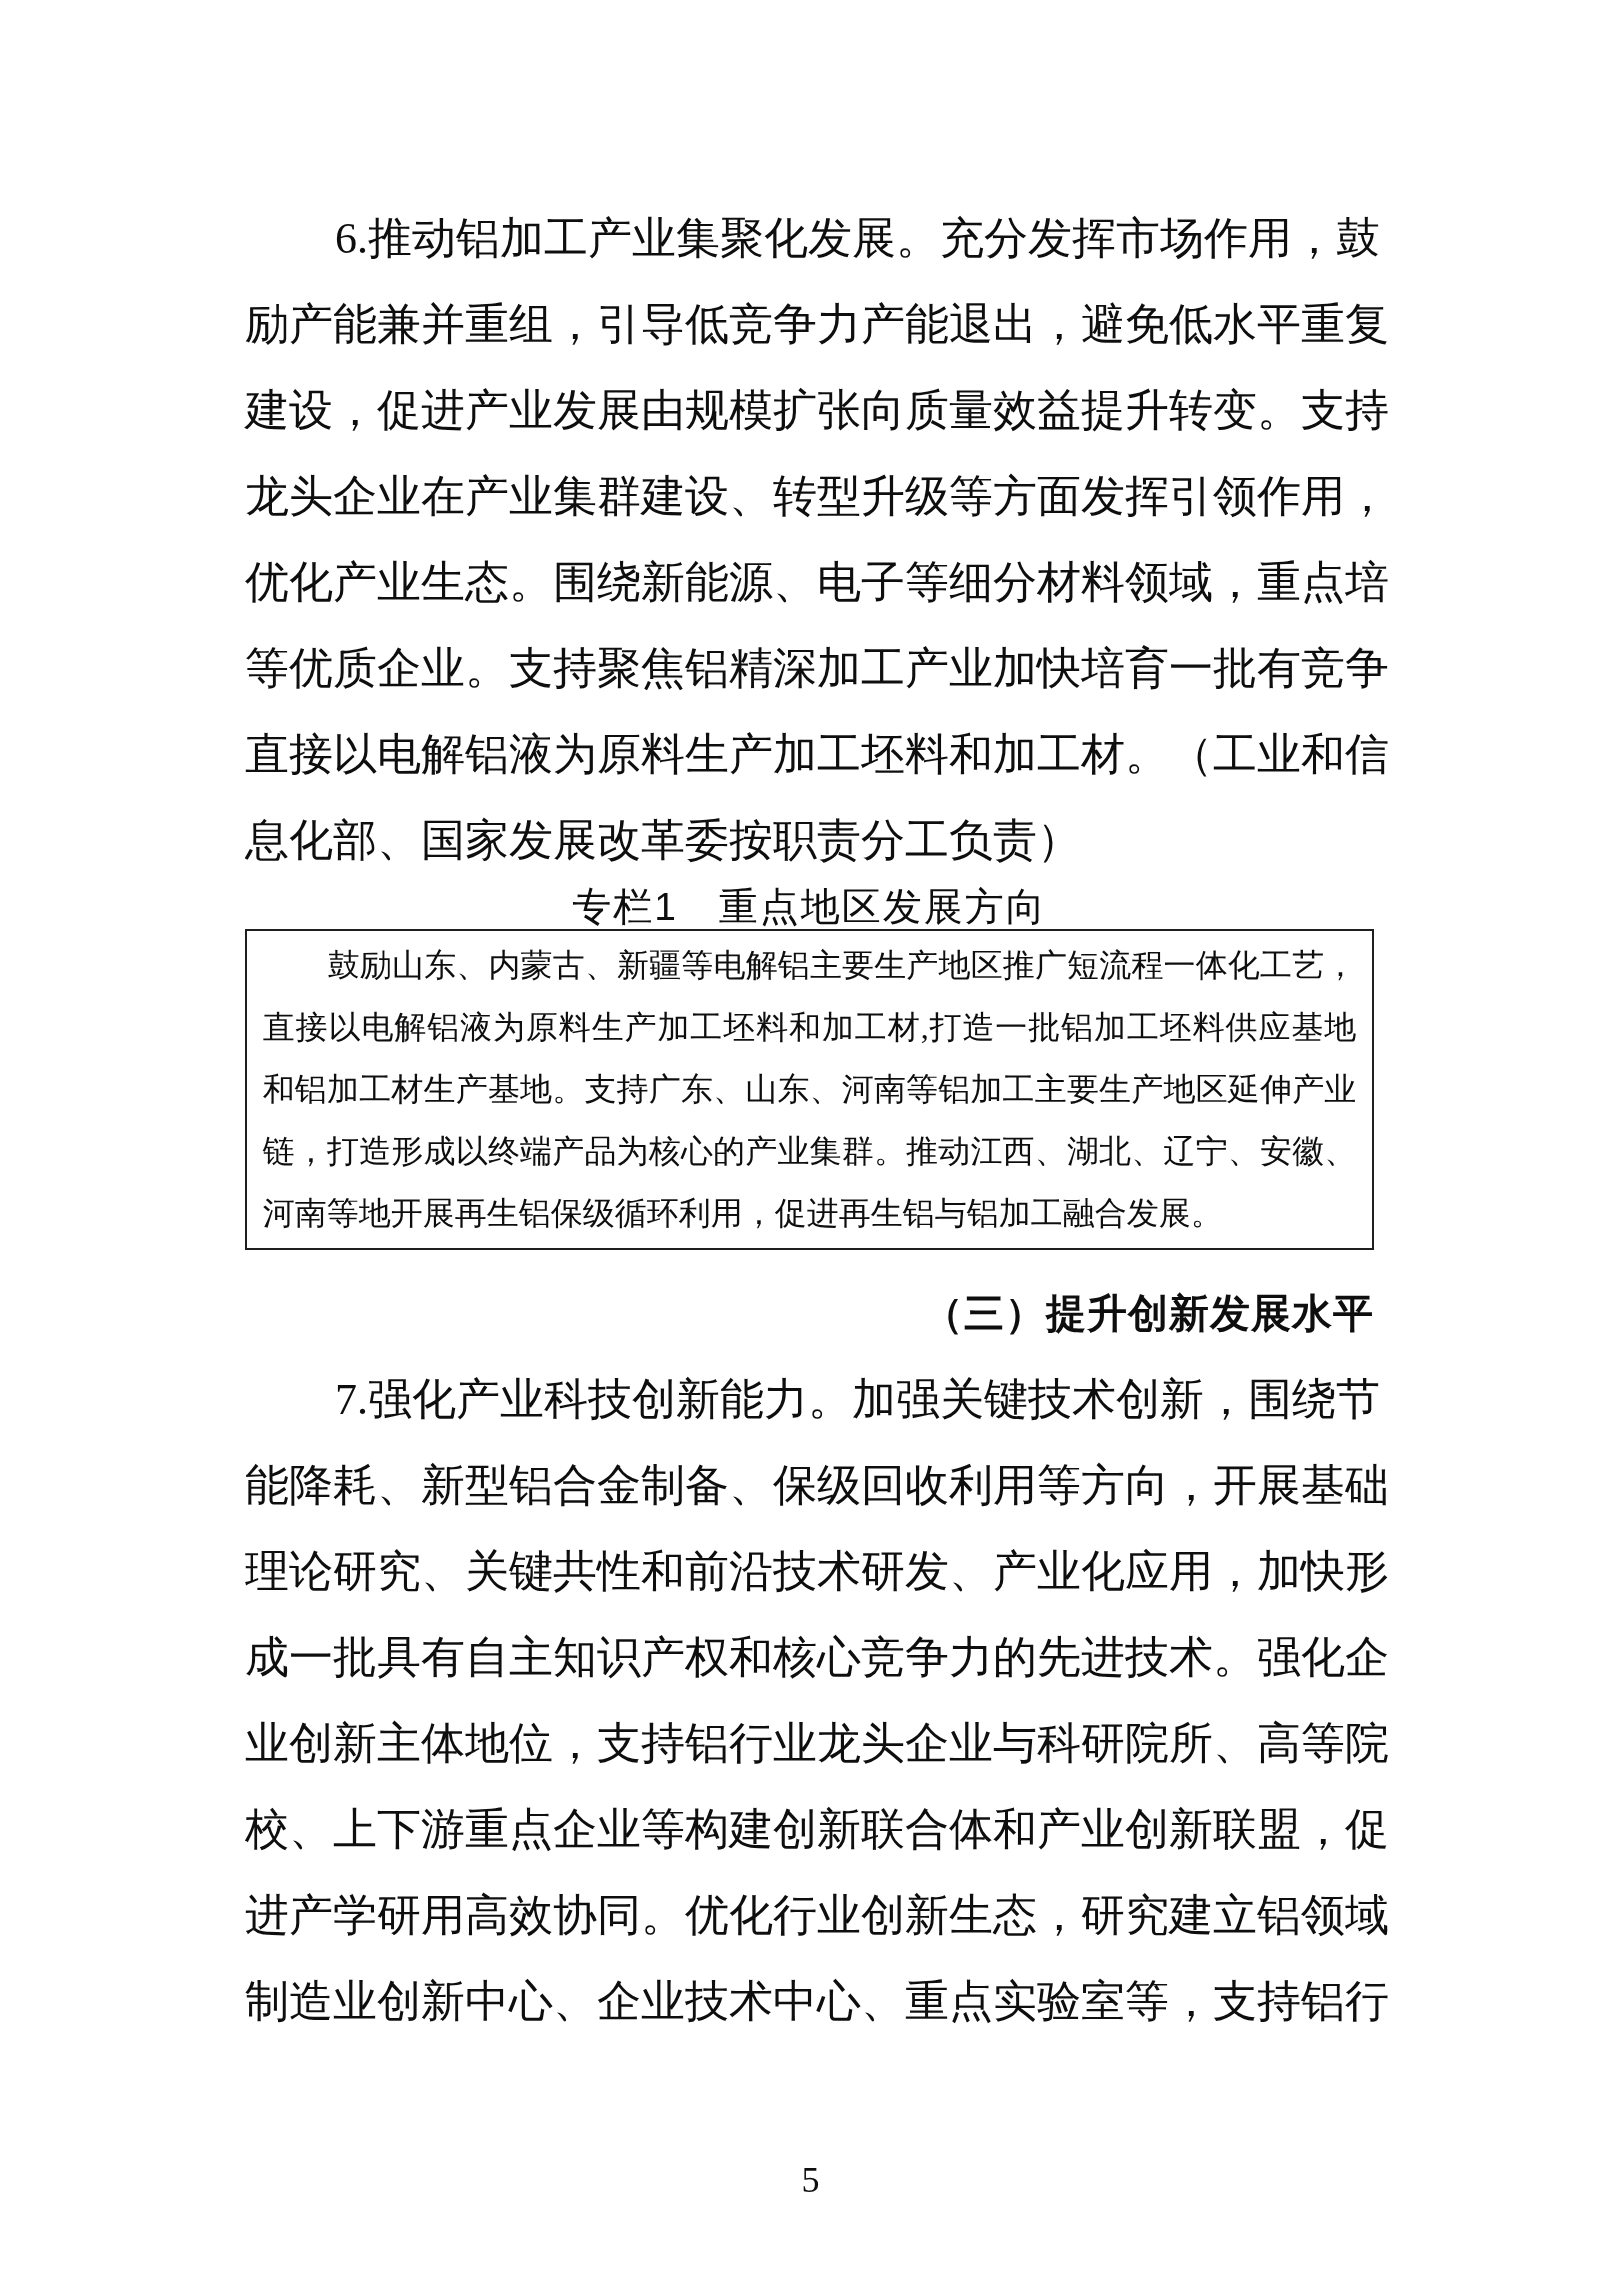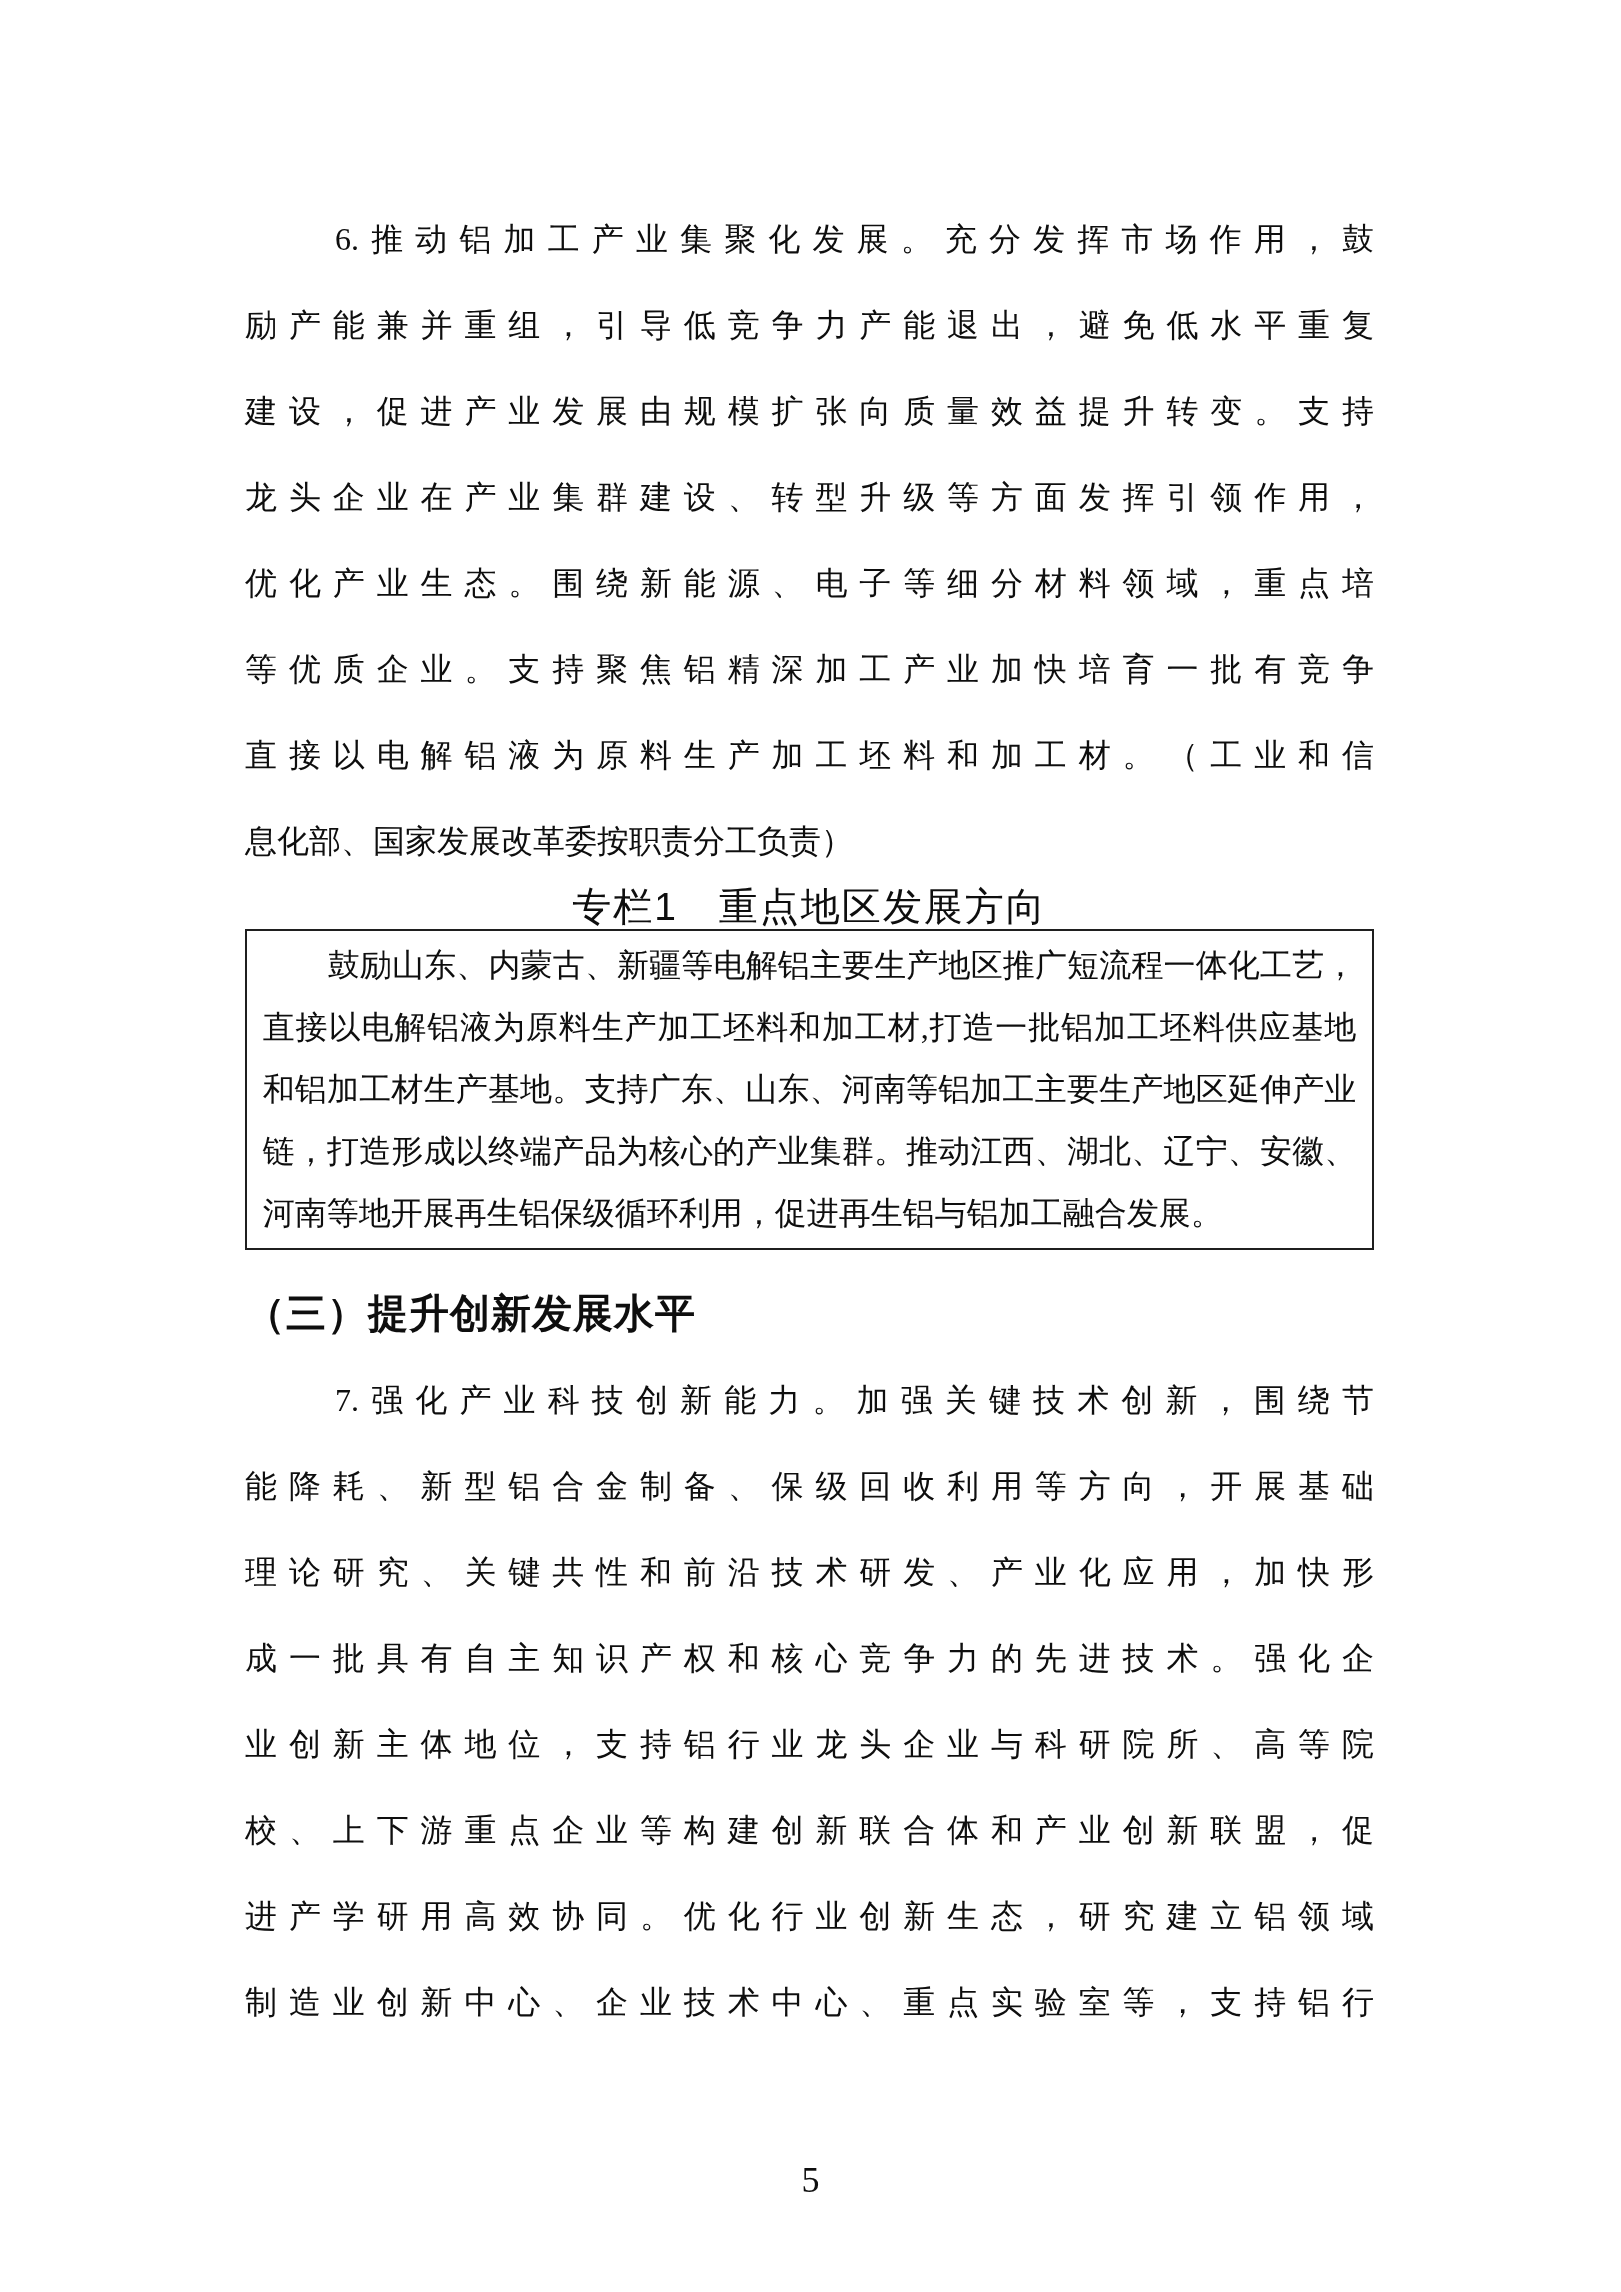--- a/index.html
+++ b/index.html
@@ -17,21 +17,21 @@
     font-family: "Liberation Serif", "DejaVu Serif", serif;
   }
   .content {
     position: absolute;
     left: 245px;
     top: 196px;
     width: 1129px;
   }
   
   .bodyline {
-    font-size: 32px;
+    font-size: 44px;
     line-height: 86px;
     text-align: justify;
     text-align-last: justify;
     text-justify: inter-ideograph;
     white-space: nowrap;
     overflow: visible;
   }
   .bodyline.no-stretch {
     text-align: left;
     text-align-last: left;
@@ -65,21 +65,21 @@
   }
   .indent-box { text-indent: 65px; }
 
   .section-heading {
     font-family: "Liberation Sans", "DejaVu Sans", sans-serif;
     font-weight: bold;
     font-size: 40px;
     line-height: 88px;
     margin-top: 19.6px;
     letter-spacing: 1px;
-    text-align: left;
+    text-align: right;
   }
   .para7 { margin-top: 0; }
 
   .page-number {
     position: absolute;
     left: 0;
     right: 0;
     top: 2158px;
     text-align: center;
     font-size: 36px;

